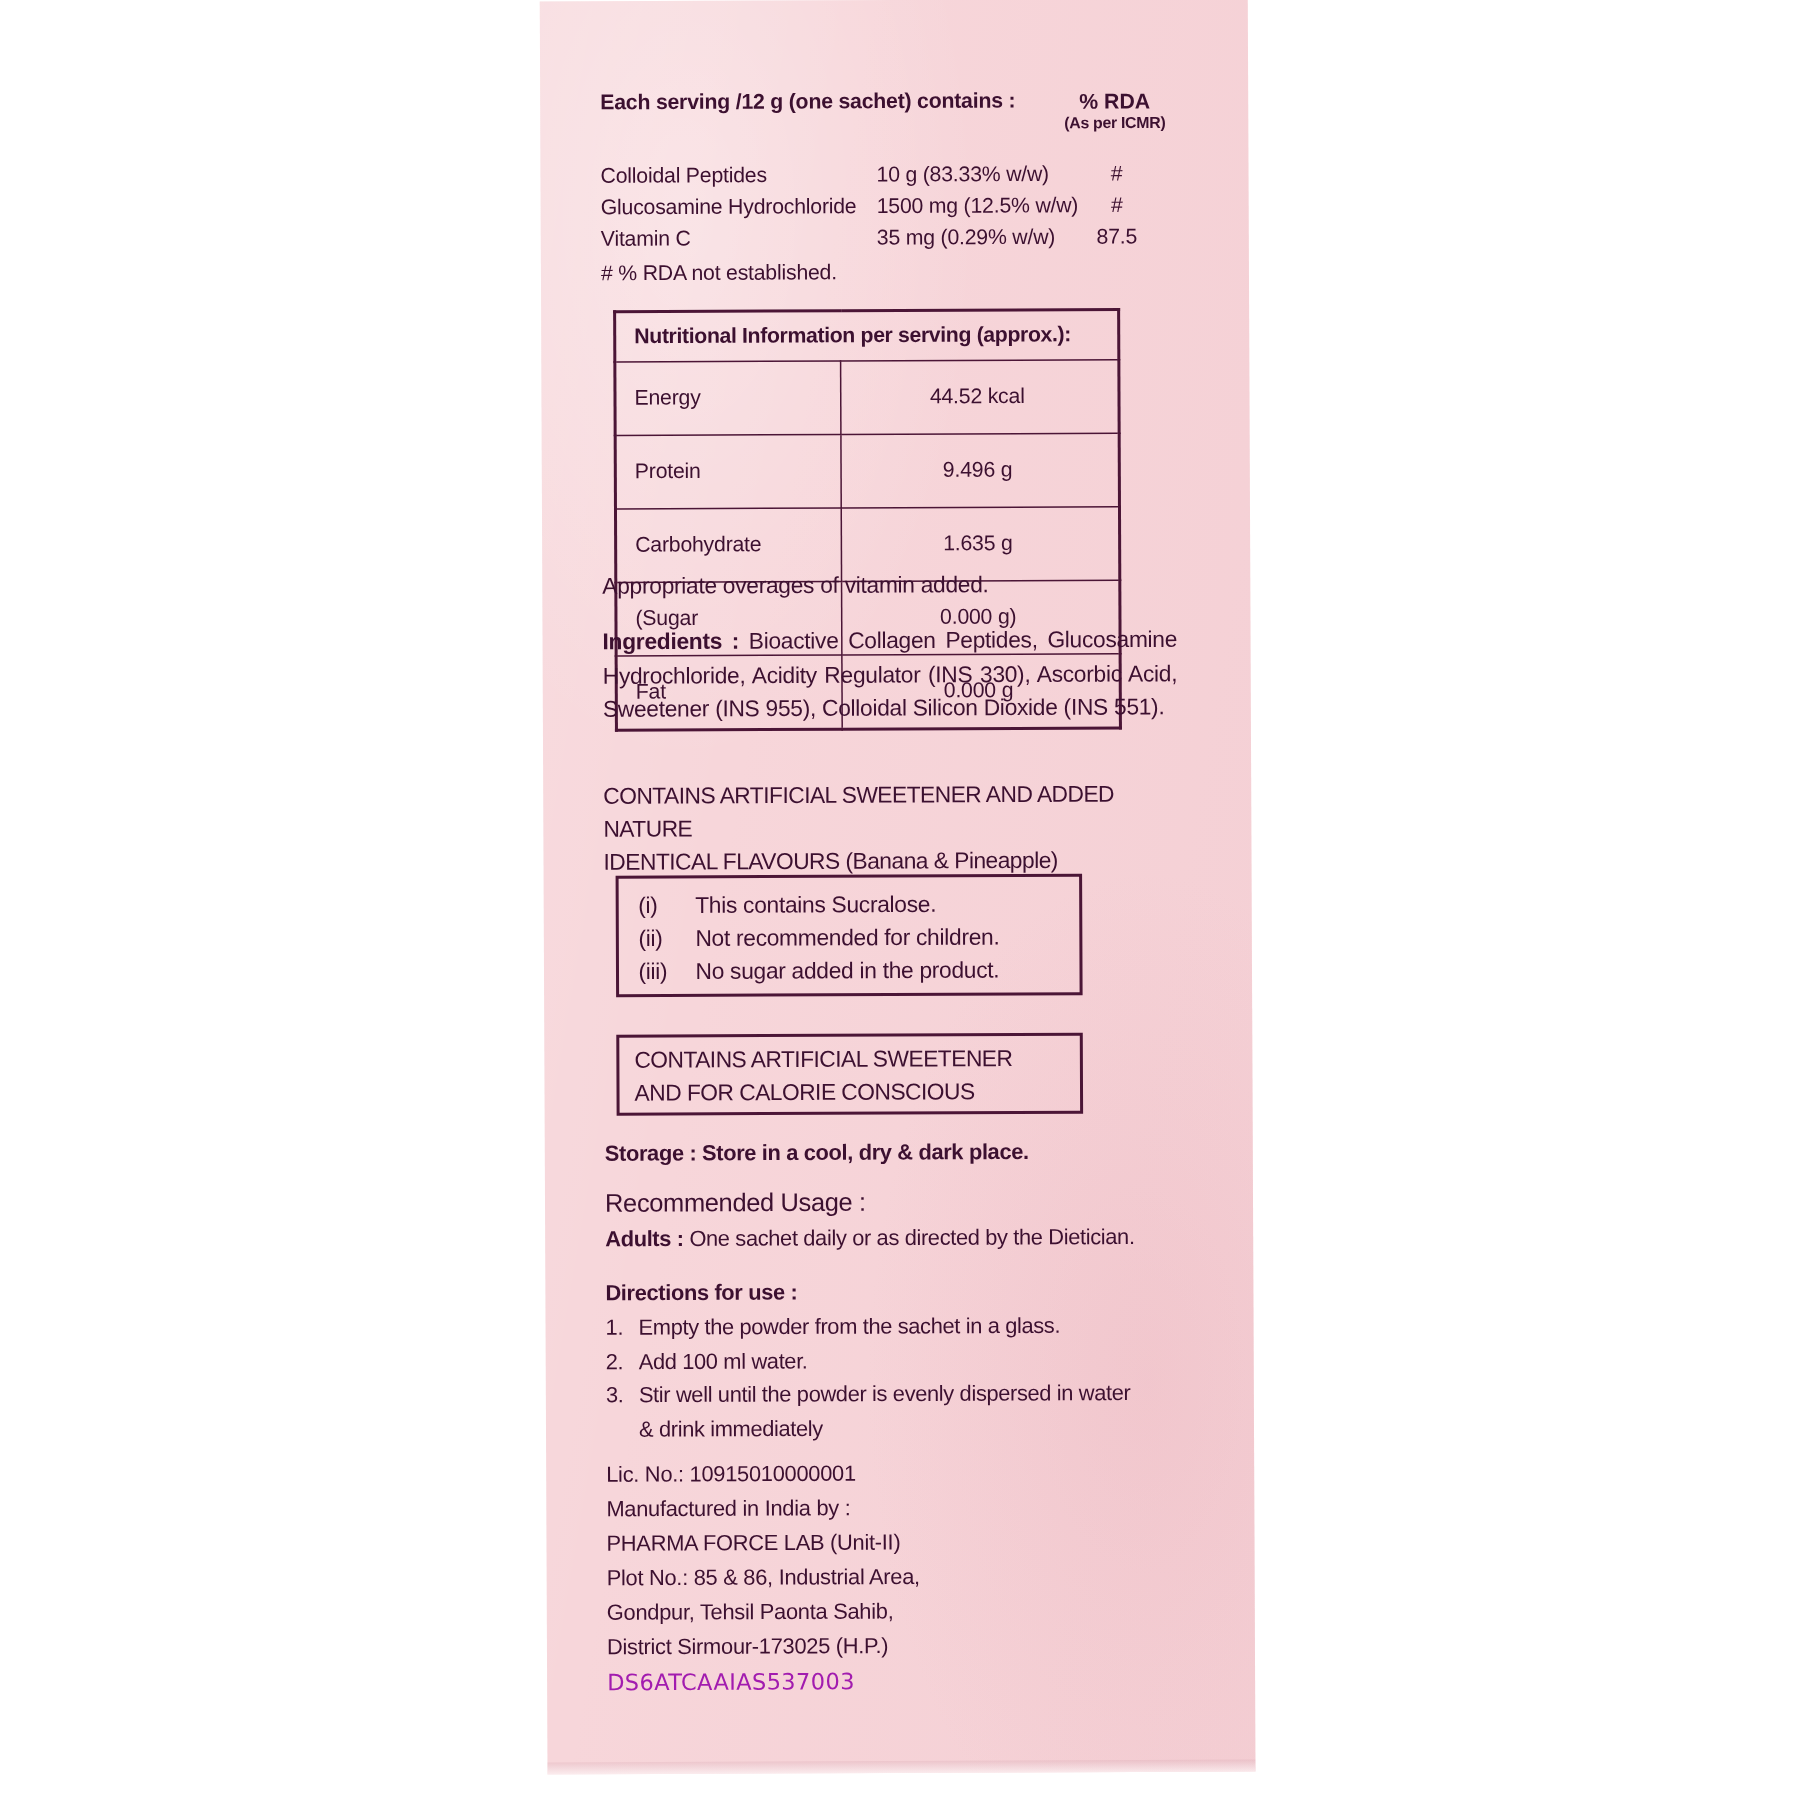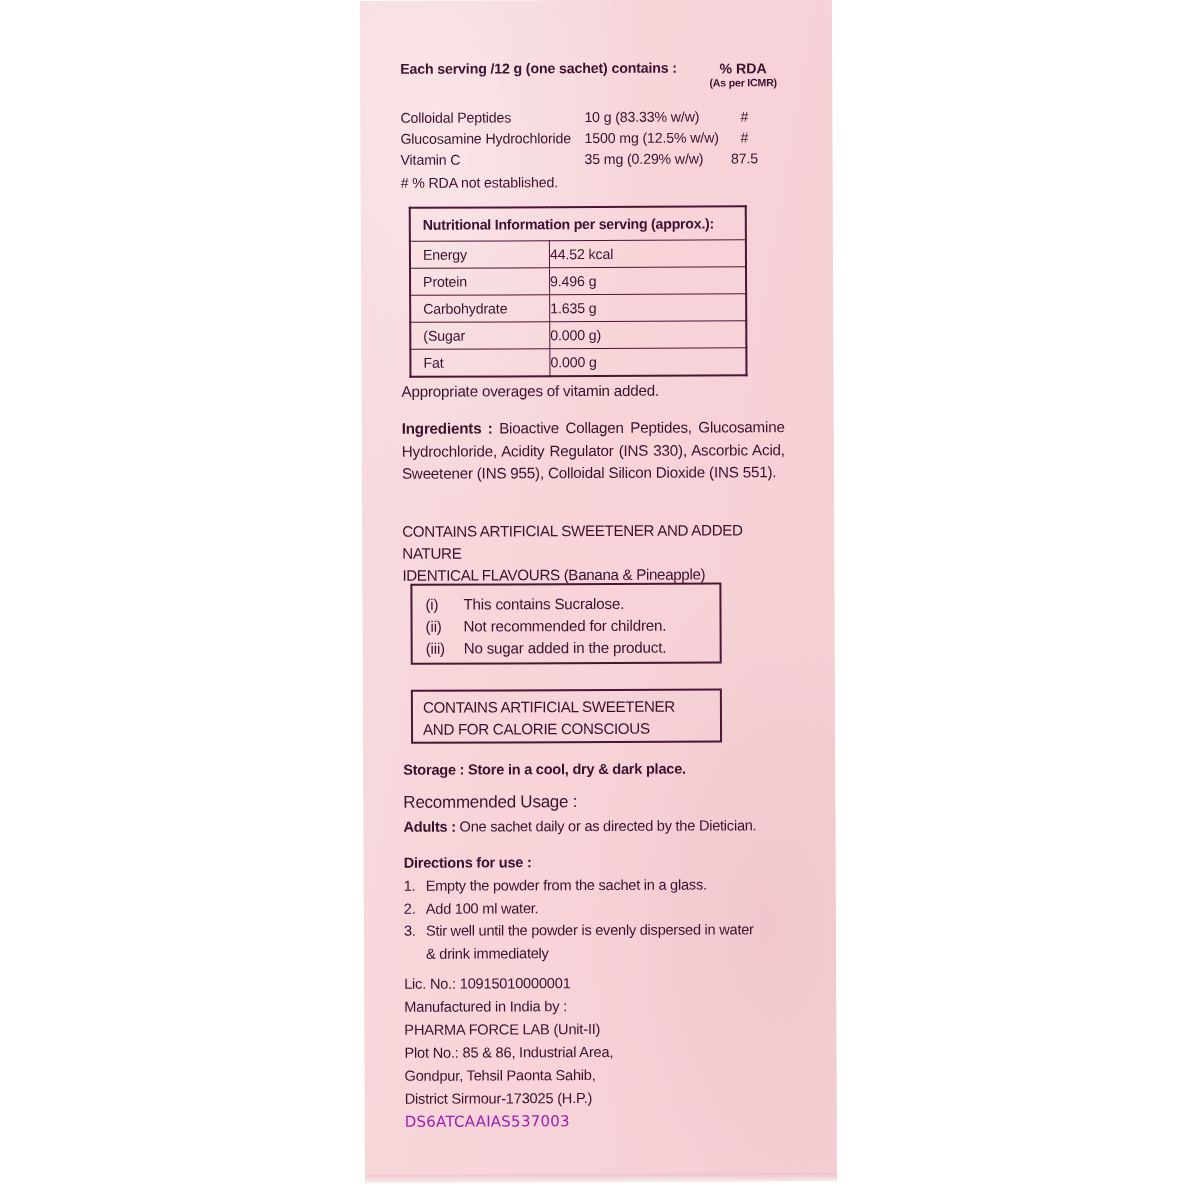--- a/index.html
+++ b/index.html
@@ -116,38 +116,38 @@
     position: absolute;
     left: 8px;
     top: 206px;
     width: 338px;
     border: 2px solid #4b1536;
     border-collapse: collapse;
     background: transparent;
   }
   .nut-table td {
     border: 1.5px solid #4b1536;
-    padding: 0;
+    padding: 11px;
     height: 26px;
     font-size: 14.2px;
     color: #3c1030;
     letter-spacing: -0.15px;
   }
   .nut-table .tbl-head {
     font-weight: bold;
     padding: 2px 0 2px 12px;
     height: 28px;
     letter-spacing: -0.25px;
   }
   .nut-table .tbl-label {
     width: 126px;
     padding-left: 12px;
   }
   .nut-table .tbl-value {
-    text-align: left;
+    text-align: center;
     padding-right: 14px;
   }
 
   
   .para {
     position: absolute;
     width: 383px;
     font-size: 15.2px;
     line-height: 22.5px;
     letter-spacing: -0.2px;

